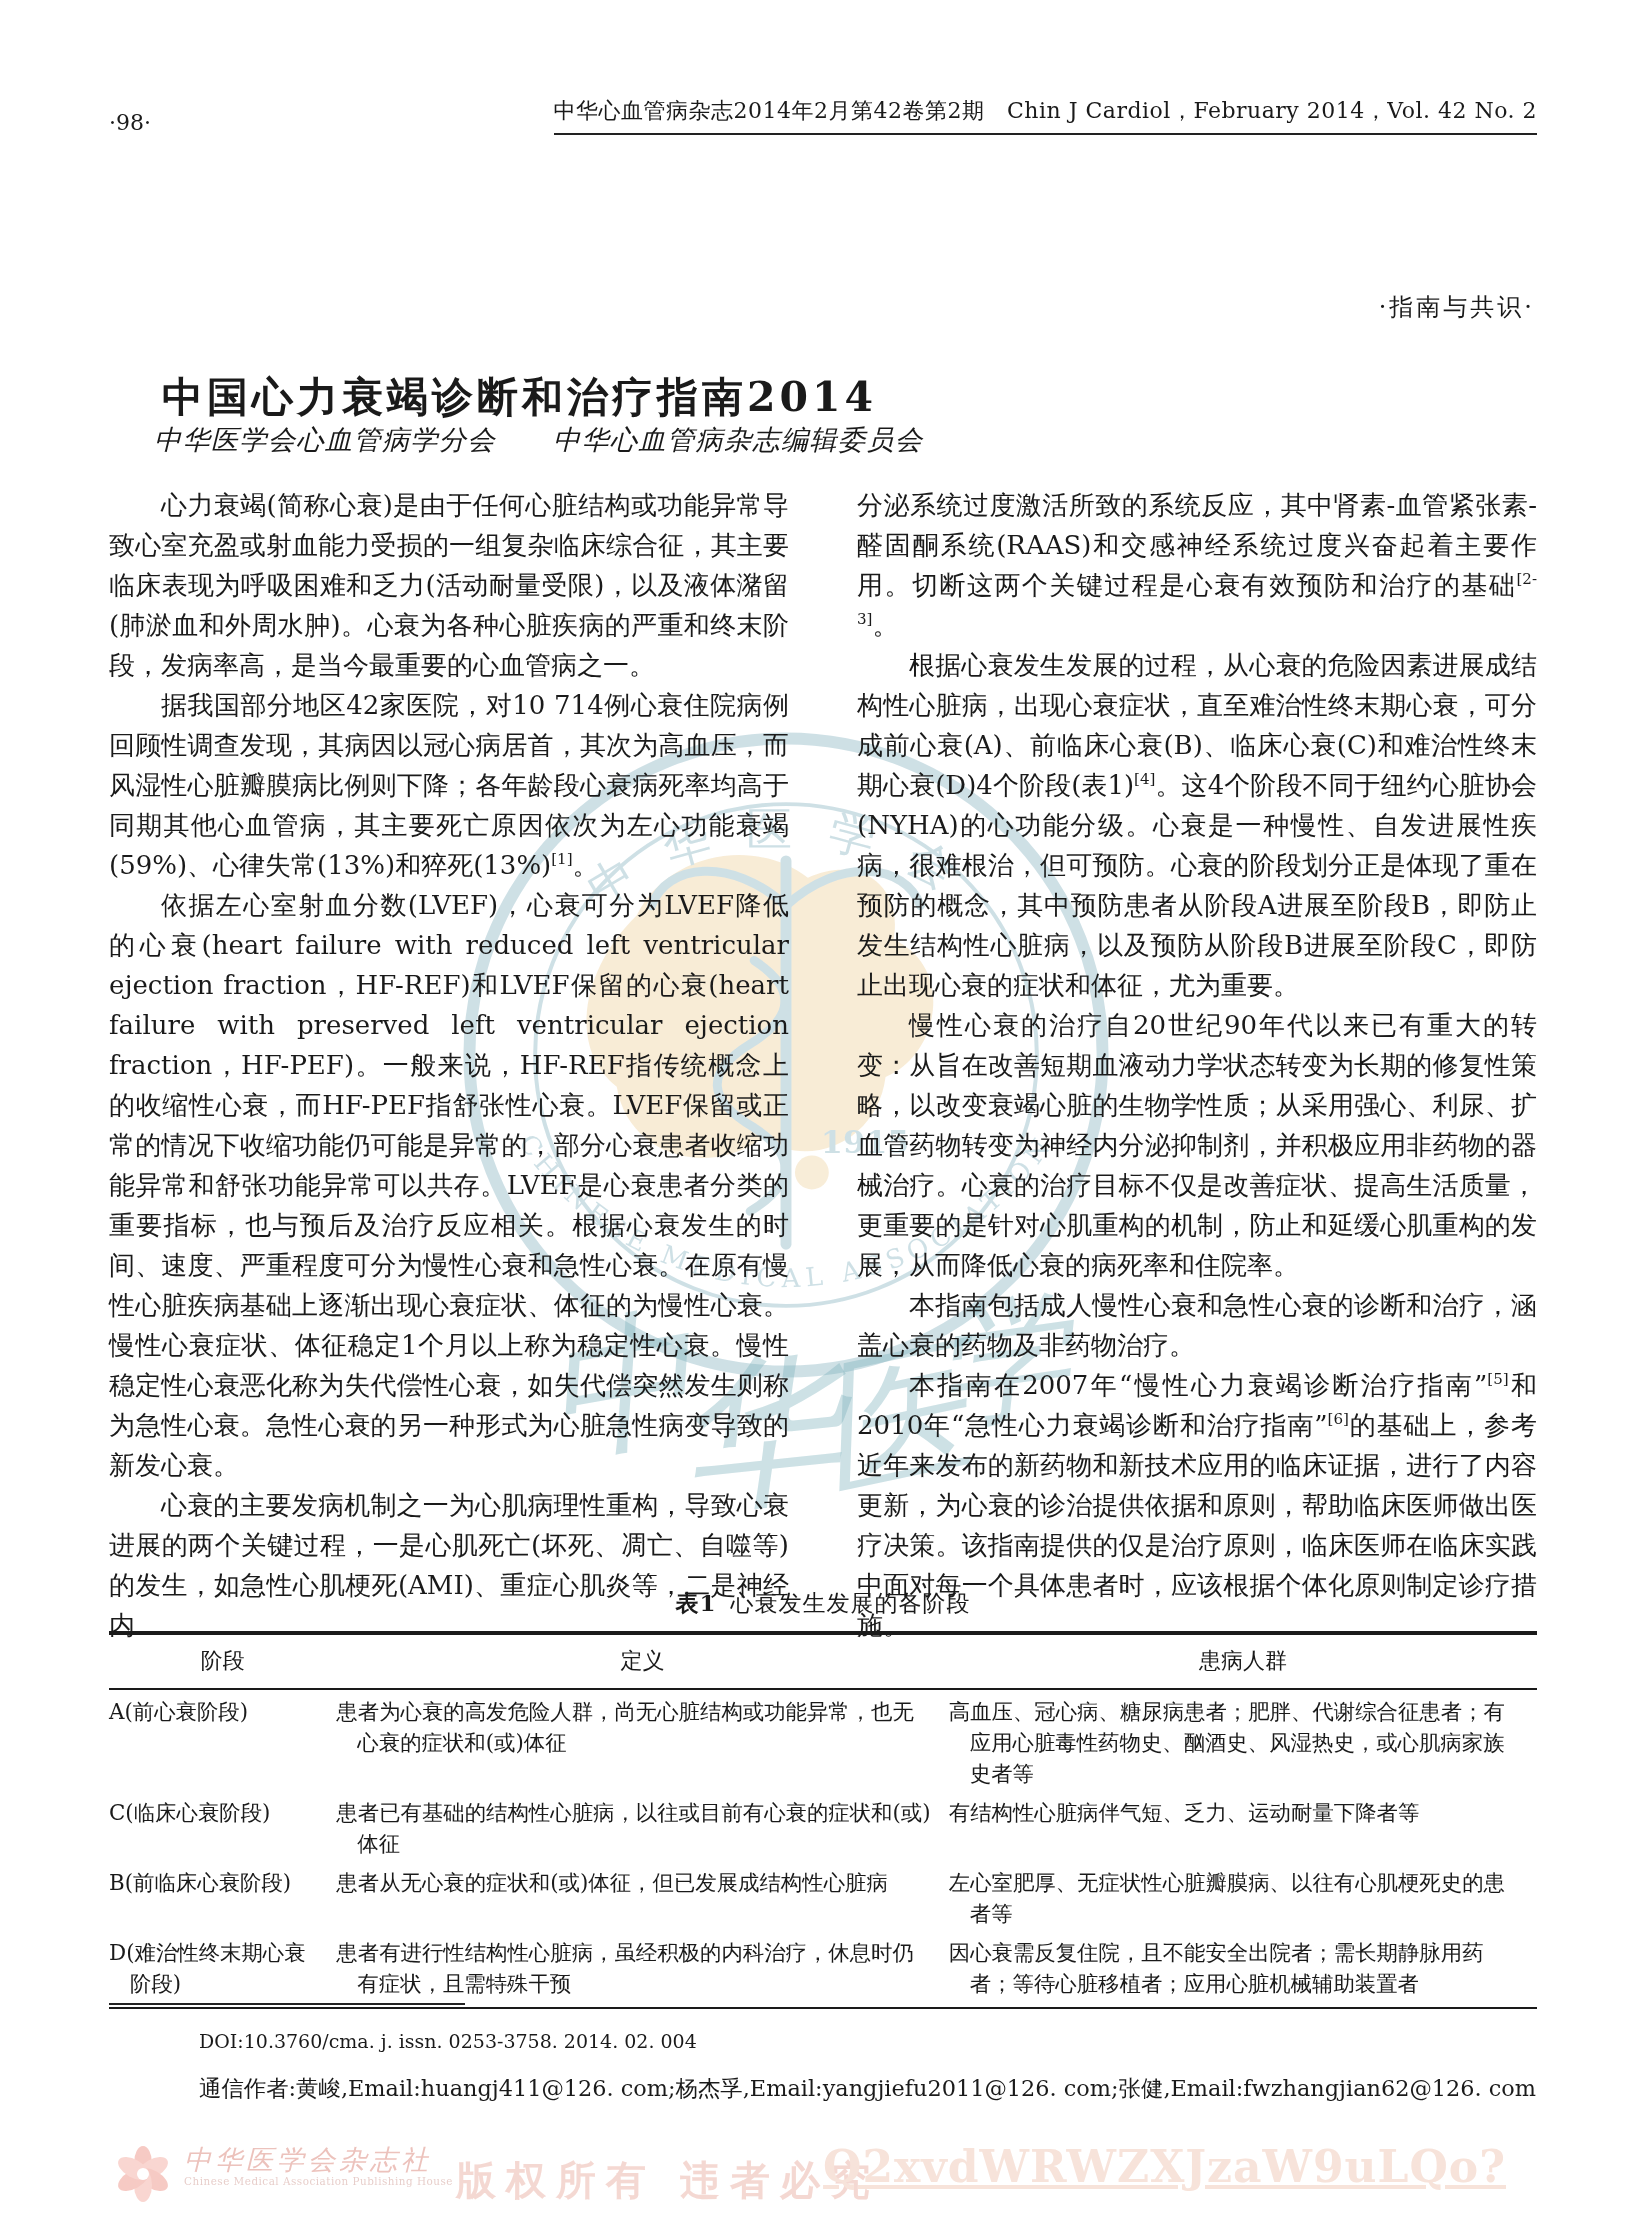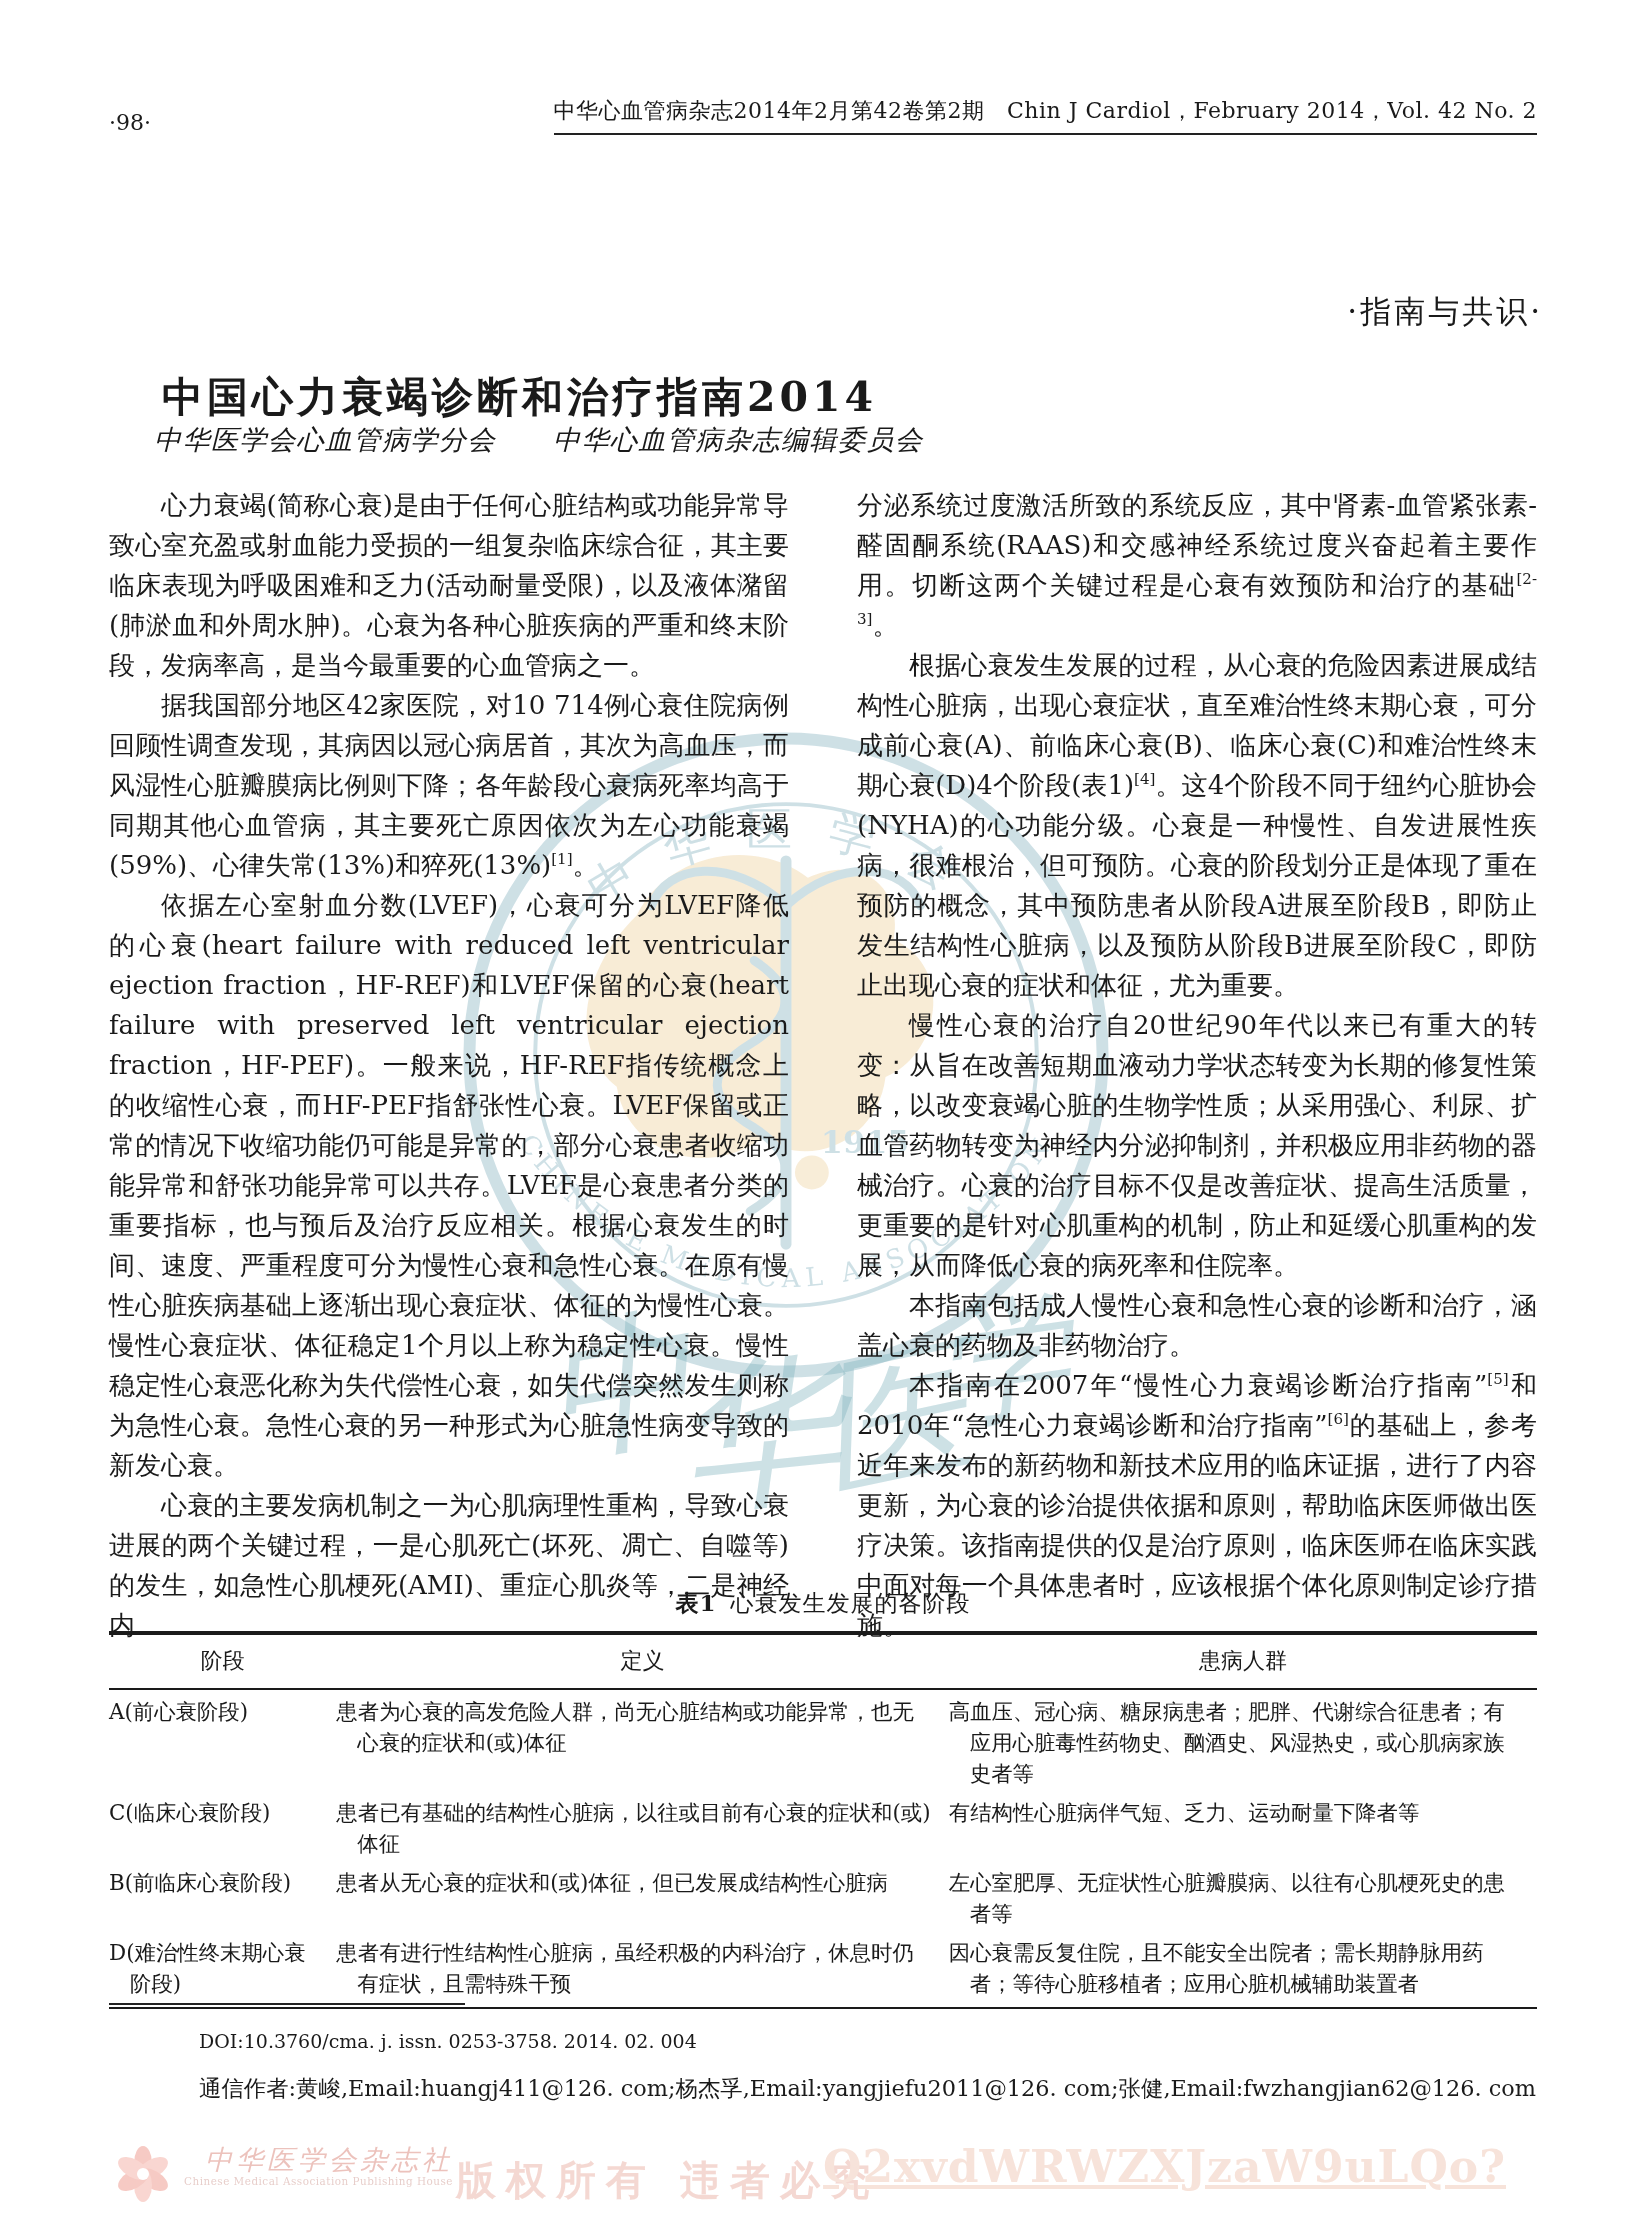--- a/index.html
+++ b/index.html
@@ -17,22 +17,22 @@
     position:absolute;top:96px;left:109px;width:1428px;
     display:flex;justify-content:space-between;align-items:flex-end;
     font-size:22px;
   }
   .journal-line{
     border-bottom:2px solid #222;
     padding-bottom:7px;
     letter-spacing:0.5px;
   }
   .section-tag{
-    position:absolute;top:291px;right:102px;
-    font-size:31px;letter-spacing:3px;
+    position:absolute;top:291px;right:110px;
+    font-size:24px;letter-spacing:3px;
   }
   
   .article-title{
     position:absolute;top:370px;left:162px;margin:0;
     font-size:41px;font-weight:bold;letter-spacing:4px;
   }
   .authors-line{
     position:absolute;top:422px;left:154px;
     font-size:27px;font-style:italic;letter-spacing:1.5px;
   }
@@ -80,21 +80,21 @@
   }
   .doi-line{position:absolute;top:2030px;left:199px;font-size:19px;}
   .corr-line{position:absolute;top:2073px;left:199px;font-size:22.4px;}
   
   .pub-block{
     position:absolute;top:2145px;left:114px;
     display:flex;align-items:flex-start;opacity:.6;
   }
   .pub-text{margin-left:12px;}
   .pub-cn{
-    font-size:27px;color:#e09a90;font-style:italic;letter-spacing:4px;line-height:30px;text-align:right;
+    font-size:27px;color:#e09a90;font-style:italic;letter-spacing:4px;line-height:30px;
   }
   .pub-en{font-size:10.4px;color:#d8aca6;letter-spacing:0.5px;}
   .copyright-mark{
     position:absolute;top:2153px;left:456px;
     font-size:40px;font-weight:bold;color:#f3d2cb;
     letter-spacing:10px;opacity:.85;
   }
   .code-mark{
     position:absolute;top:2141px;right:139px;
     font-size:44px;font-weight:bold;color:#f7e3da;letter-spacing:1px;text-decoration:underline;

